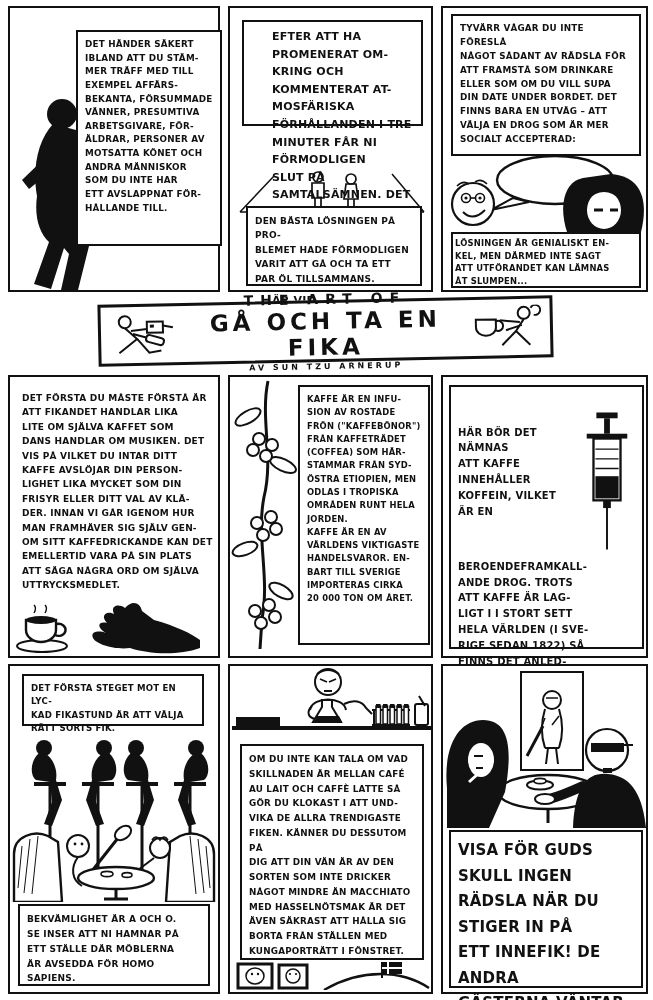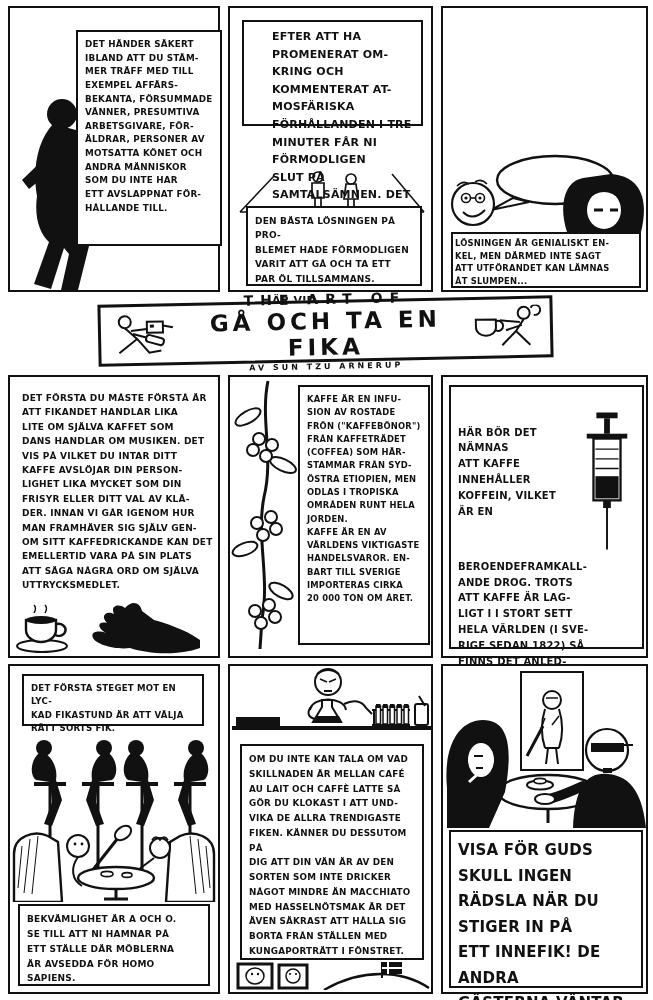--- a/index.html
+++ b/index.html
@@ -97,20 +97,28 @@
       <circle cx="113" cy="11" r="5" fill="none" stroke="#111" stroke-width="1.7"></circle>
       <path d="M108,16 L118,16 L120,31 L106,31 Z M110,31 V43 M116,31 V43" fill="none" stroke="#111" stroke-width="1.7"></path>
     </svg>
     <div id="p2capBot" class="cap">DEN BÄSTA LÖSNINGEN PÅ PRO-
 BLEMET HADE FÖRMODLIGEN
 VARIT ATT GÅ OCH TA ETT
 PAR ÖL TILLSAMMANS.</div>
   </div>
 
   <div class="panel" style="left:441px;top:6px;width:207px;height:286px;">
+    <div id="p3capTop" class="cap">TYVÄRR VÅGAR DU INTE FÖRESLÅ
+NÅGOT SÅDANT AV RÄDSLA FÖR
+ATT FRAMSTÅ SOM DRINKARE
+ELLER SOM OM DU VILL SUPA
+DIN DATE UNDER BORDET. DET
+FINNS BARA EN UTVÄG – ATT
+VÄLJA EN DROG SOM ÄR MER
+SOCIALT ACCEPTERAD:</div>
     <svg id="p3art" class="art" viewBox="0 0 203 78">
 
       <ellipse cx="112" cy="26" rx="58" ry="24" fill="#fff" stroke="#111" stroke-width="2.4"></ellipse>
       <path d="M70,44 L48,56 L86,48 Z" fill="#fff" stroke="#111" stroke-width="2"></path>
 
       <circle cx="30" cy="50" r="21" fill="#fff" stroke="#111" stroke-width="2.2"></circle>
       <circle cx="23" cy="44" r="4.5" fill="none" stroke="#111" stroke-width="1.6"></circle>
       <circle cx="37" cy="44" r="4.5" fill="none" stroke="#111" stroke-width="1.6"></circle>
       <path d="M27.5,44 h5" stroke="#111" stroke-width="1.6"></path>
       <circle cx="23" cy="44" r="1.6" fill="#111"></circle>
@@ -279,21 +287,21 @@
       <ellipse cx="111" cy="105" rx="9" ry="6" fill="#fff" stroke="#111" stroke-width="2" transform="rotate(-35 111 105)"></ellipse>
       <circle cx="148" cy="120" r="10" fill="#fff" stroke="#111" stroke-width="2"></circle>
       <path d="M140,112 q4,-6 8,0 q4,-6 8,0" fill="none" stroke="#111" stroke-width="1.6"></path>
       <path d="M142,130 L126,142" stroke="#111" stroke-width="2"></path>
       <ellipse cx="104" cy="150" rx="38" ry="11" fill="#fff" stroke="#111" stroke-width="2.4"></ellipse>
       <path d="M104,161 V170 M92,171 H116" stroke="#111" stroke-width="3"></path>
       <ellipse cx="95" cy="146" rx="6" ry="2.6" fill="#fff" stroke="#111" stroke-width="1.6"></ellipse>
       <ellipse cx="115" cy="147" rx="5" ry="2.4" fill="#fff" stroke="#111" stroke-width="1.6"></ellipse>
     </svg>
     <div id="p7capBot" class="cap">BEKVÄMLIGHET ÄR A OCH O.
-SE TILL ATT NI HAMNAR PÅ
+SE INSER ATT NI HAMNAR PÅ
 ETT STÄLLE DÄR MÖBLERNA
 ÄR AVSEDDA FÖR HOMO SAPIENS.</div>
   </div>
 
   <div class="panel" style="left:228px;top:664px;width:205px;height:330px;">
     <svg id="p8artTop" class="art" viewBox="0 0 199 76">
       <path d="M0,62 H199" stroke="#111" stroke-width="4"></path>
       <rect x="4" y="51" width="44" height="9" fill="#111"></rect>
       <circle cx="96" cy="16" r="13" fill="#fff" stroke="#111" stroke-width="2"></circle>
       <path d="M85,8 Q96,0 107,8" fill="none" stroke="#111" stroke-width="2"></path>

